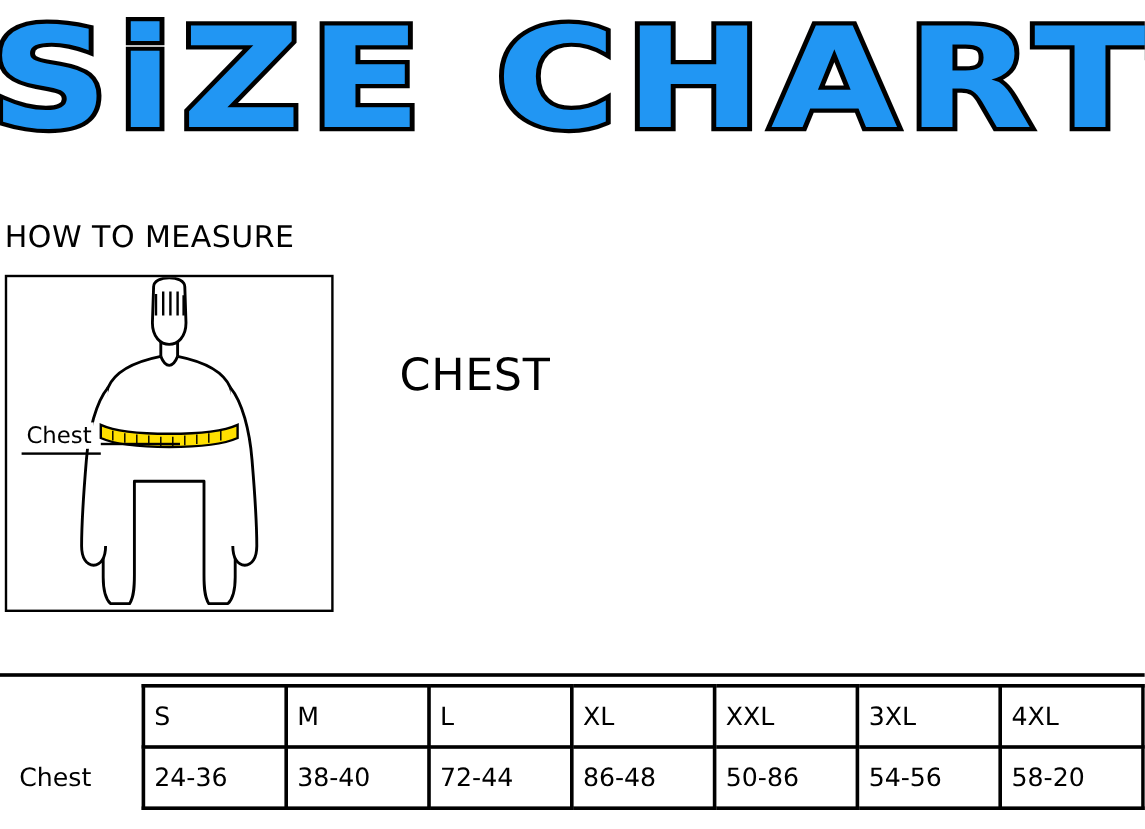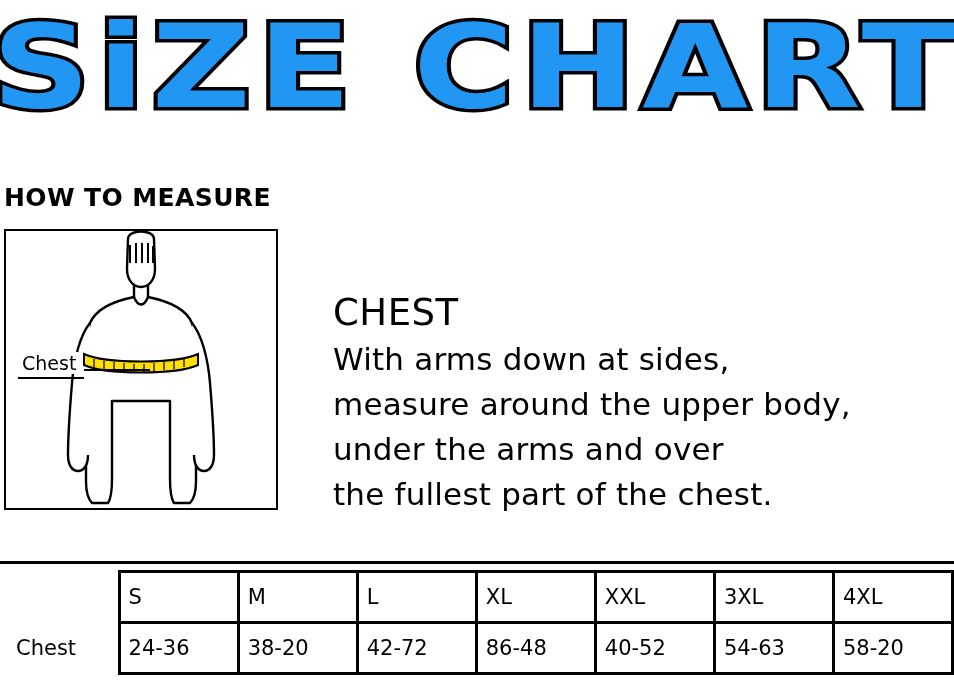--- a/index.html
+++ b/index.html
@@ -55,21 +55,21 @@
     white-space: nowrap;
     z-index: -1;
   }
 
   
   .howto {
     position: absolute;
     left: 4px;
     top: 183px;
     font-size: 25px;
-    font-weight: bold;
+    font-weight: normal;
     letter-spacing: 0.4px;
     font-family: "DejaVu Sans", sans-serif;
   }
 
   
   .figure-box {
     position: absolute;
     left: 4px;
     top: 229px;
     width: 274px;
@@ -206,44 +206,40 @@
              M128 133 L128 141 M138 133 L138 141 M148 132 L148 140 M158 131 L158 139
              M168 130 L168 138 M178 128 L178 136" stroke="#000000" stroke-width="1.2" fill="none"></path>
   </svg>
 </div>
 <div class="chest-label">Chest</div>
 <div class="chest-underline"></div>
 <div class="chest-leader"></div>
 
 <div class="desc">
   <div class="desc-title">CHEST</div>
-  <div class="desc-body">With arms down at sides,
-measure around the upper body,
-under the arms and over
-the fullest part of the chest.</div>
 </div>
 
 <div class="divider"></div>
 
 <table class="size-table">
   <tbody>
     <tr>
       <td class="blank"></td>
       <td class="bordered">S</td>
       <td class="bordered">M</td>
       <td class="bordered">L</td>
       <td class="bordered">XL</td>
       <td class="bordered">XXL</td>
       <td class="bordered">3XL</td>
       <td class="bordered">4XL</td>
     </tr>
     <tr>
       <td class="rowhead">Chest</td>
       <td class="bordered">24-36</td>
-      <td class="bordered">38-20</td>
-      <td class="bordered">42-72</td>
+      <td class="bordered">38-40</td>
+      <td class="bordered">72-44</td>
       <td class="bordered">86-48</td>
-      <td class="bordered">40-52</td>
-      <td class="bordered">54-63</td>
+      <td class="bordered">50-86</td>
+      <td class="bordered">54-56</td>
       <td class="bordered">58-20</td>
     </tr>
   </tbody>
 </table>
 
 </body></html>

